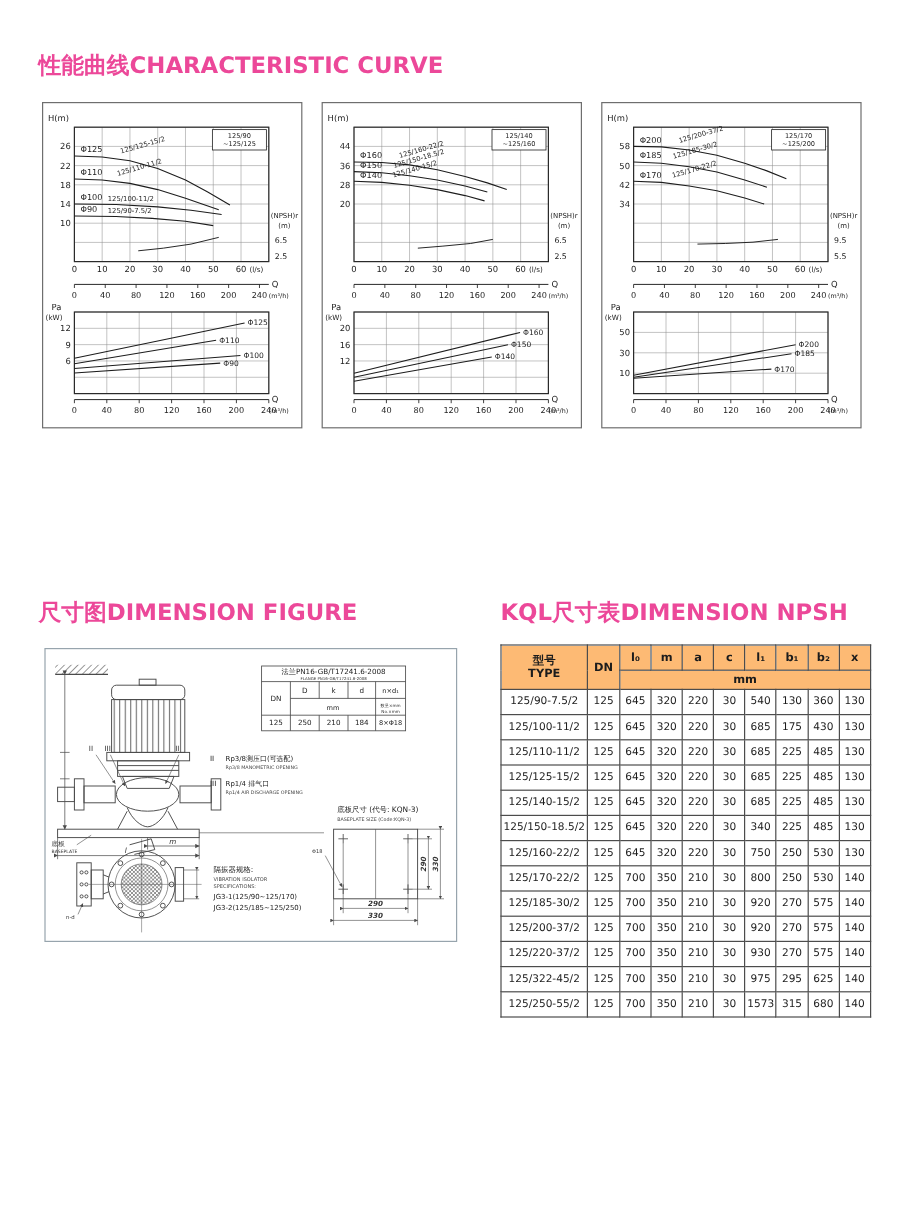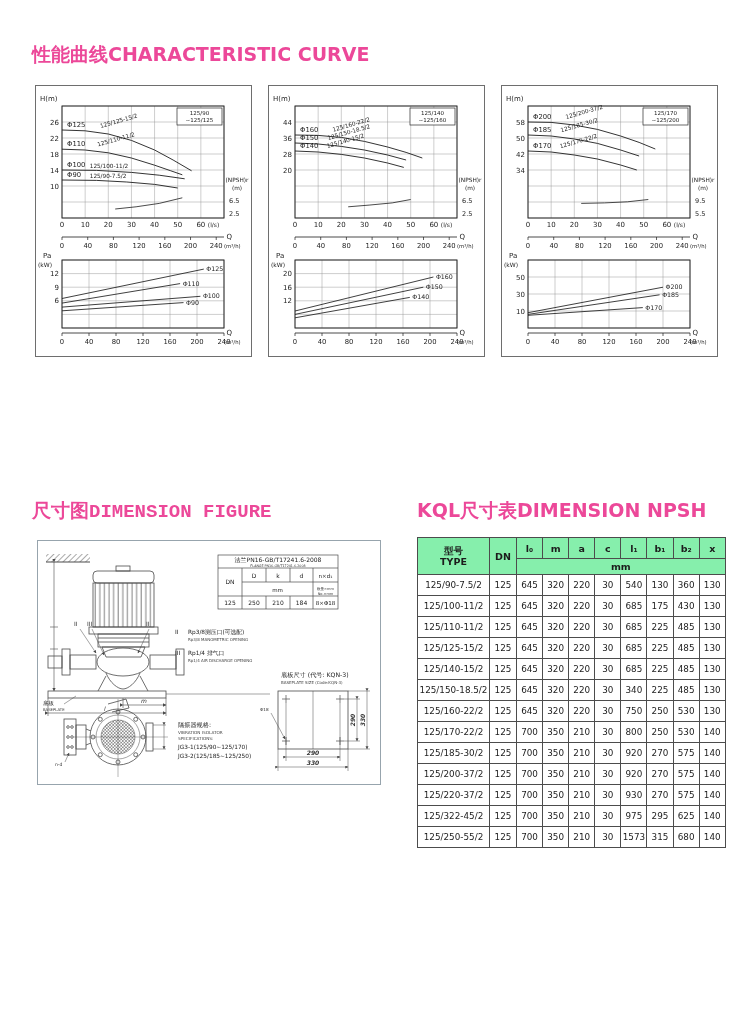--- a/index.html
+++ b/index.html
@@ -1,29 +1,29 @@
 <!DOCTYPE html>
 <html><head>
 <meta charset="utf-8">
 <style>
   html,body{margin:0;padding:0;}
   body{width:750px;height:1026px;position:relative;background:#ffffff;
        font-family:"DejaVu Sans","Liberation Sans",sans-serif;overflow:hidden;}
   .sec{position:absolute;color:#ec4899;font-size:19px;font-weight:700;white-space:nowrap;}
   #title-curve{left:32px;top:42px;}
-  #title-figure{left:32px;top:498px;font-family:Liberation Mono, monospace;}
+  #title-figure{left:32px;top:498px;}
   #title-table{left:417px;top:498px;}
   svg.panel{position:absolute;top:85px;background:#fff;border:1px solid #6e6e6e;}
   #panel1{left:35px;} #panel2{left:268px;} #panel3{left:501px;}
   #figure-svg{position:absolute;left:37px;top:540px;background:#fff;border:1px solid #97a4ad;}
   #dim-table{position:absolute;left:417px;top:537px;width:308px;border-collapse:collapse;
              table-layout:fixed;font-size:9px;color:#1c1c1c;}
   #dim-table th,#dim-table td{border:1px solid #4c4c4c;text-align:center;vertical-align:middle;
              padding:0;height:20px;overflow:hidden;}
-  #dim-table thead th{background:#86efac;font-weight:700;font-size:9.5px;}
+  #dim-table thead th{background:#fdba74;font-weight:700;font-size:9.5px;}
   #dim-table .th-type div{line-height:11px;}
   #dim-table tbody td{background:#fff;font-size:8.8px;}
   svg text{font-family:"DejaVu Sans","Liberation Sans",sans-serif;}
 </style>
 </head>
 <body>
 
 <div class="sec" id="title-curve">性能曲线CHARACTERISTIC CURVE</div>
 
 <svg class="panel" id="panel1" width="215" height="270">

